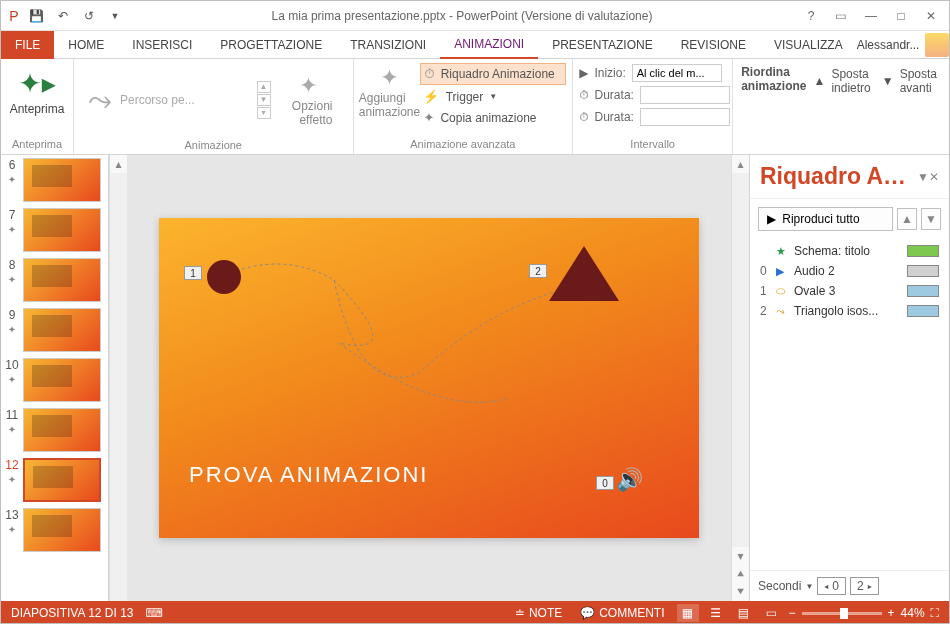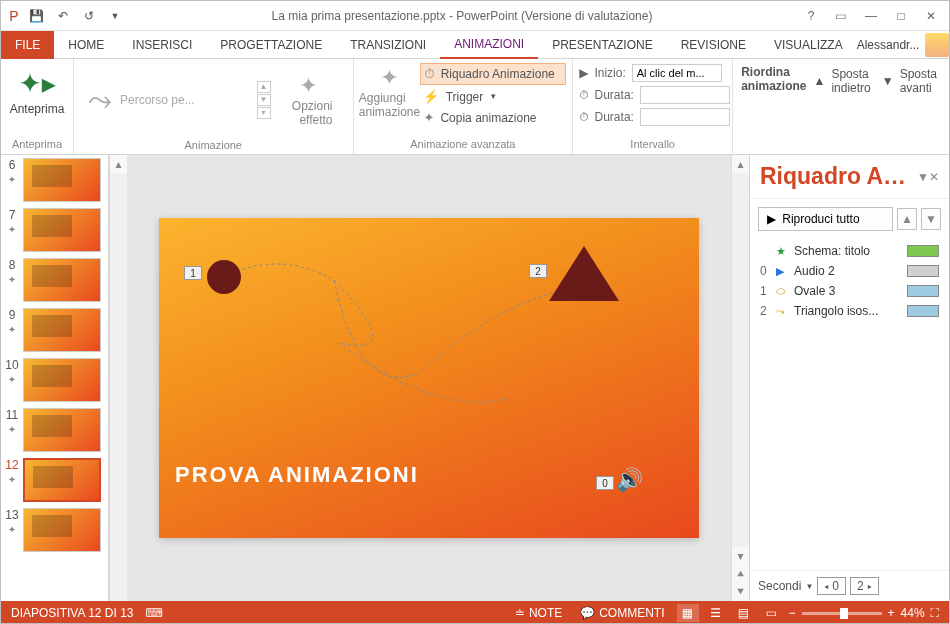--- a/index.html
+++ b/index.html
@@ -35,21 +35,21 @@
 .thumb{display:flex;padding:3px 4px;gap:4px}
 .tnum{width:14px;text-align:right;color:#555;font-size:11px;display:flex;flex-direction:column;align-items:center;gap:2px}
 .star{color:#888;font-size:10px}
 .tprev{width:78px;height:44px;background:linear-gradient(135deg,#f7b733,#e8491d);border:1px solid #ccc;position:relative}
 .thumb.sel .tprev{border:2px solid #d24726}
 .thumb.sel .tnum{color:#d24726}
 .tprev-inner{position:absolute;top:6px;left:8px;width:40px;height:22px;background:rgba(0,0,0,.2)}
 .canvas-area{flex:1;display:flex;background:#e6e6e6;position:relative}
 .canvas-scroll{flex:1;position:relative;display:flex;align-items:center;justify-content:center}
 .slide{width:540px;height:320px;background:linear-gradient(160deg,#fcb42e 0%,#f28c1c 40%,#e8491d 100%);position:relative;box-shadow:0 2px 8px rgba(0,0,0,.2)}
-.slide-title{position:absolute;left:16px;bottom:50px;color:#fff;font-size:22px;letter-spacing:2px;font-weight:700}
+.slide-title{position:absolute;left:30px;bottom:50px;color:#fff;font-size:22px;letter-spacing:2px;font-weight:400}
 .marker{position:absolute;background:#f0f0f0;border:1px solid #999;width:18px;height:14px;font-size:10px;display:flex;align-items:center;justify-content:center;color:#333}
 .circle{position:absolute;width:34px;height:34px;border-radius:50%;background:#6b1a1a}
 .triangle{position:absolute;width:0;height:0;border-left:35px solid transparent;border-right:35px solid transparent;border-bottom:55px solid #6b1a1a}
 .speaker{position:absolute;right:55px;bottom:45px;color:#aaa;font-size:22px}
 .vscroll{width:18px;background:#f0f0f0;display:flex;flex-direction:column;border-left:1px solid #ddd}
 .vscroll-btn{height:18px;display:flex;align-items:center;justify-content:center;color:#888;background:#f8f8f8}
 .vscroll-track{flex:1;background:#f0f0f0;position:relative}
 .pane{width:200px;background:#fff;border-left:1px solid #d4d4d4;display:flex;flex-direction:column}
 .pane-hdr{display:flex;align-items:center;justify-content:space-between;padding:8px 10px;border-bottom:1px solid #eee}
 .pane-hdr-title{color:#d24726;font-size:23px;font-weight:700;overflow:hidden;text-overflow:ellipsis;white-space:nowrap}

